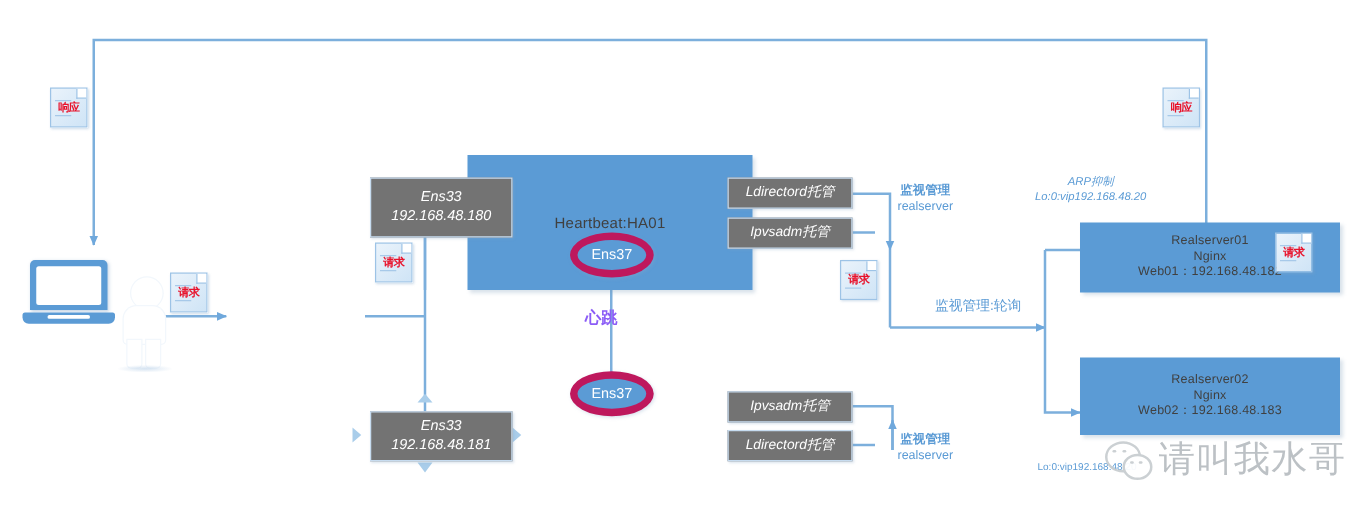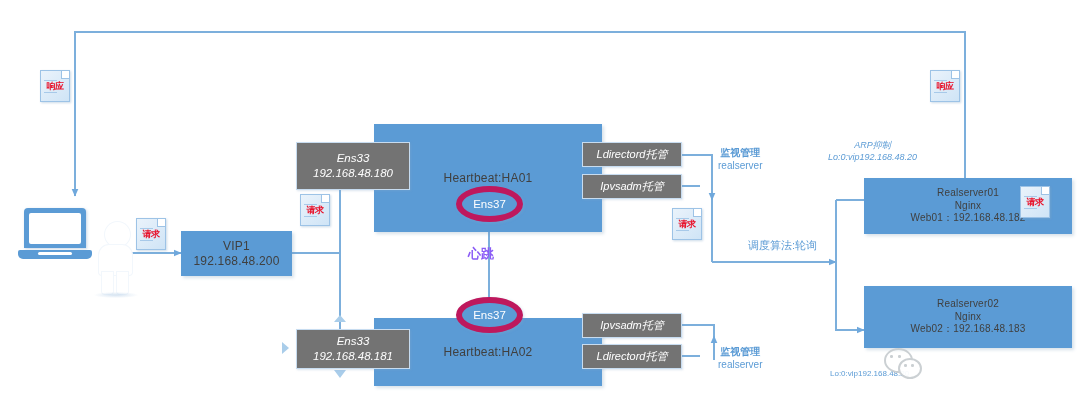--- a/index.html
+++ b/index.html
@@ -272,24 +272,20 @@
 
   <div class="doc" style="left:136px;top:218px;width:24px;height:32px;">
     <div class="fold"></div>
     <div class="rule" style="top:9px;width:13px;"></div>
     <div class="rule" style="top:21px;width:13px;"></div>
     <div class="dtxt" style="font-size:9px;">
       <span>请求</span>
     </div>
   </div>
 
-  <div class="node" style="left:181px;top:231px;width:111px;height:45px;font-size:12px;">
-    <span class="ln">VIP1</span>
-    <span class="ln">192.168.48.200</span>
-  </div>
 
   <div class="node" style="left:374px;top:124px;width:228px;height:108px;font-size:12px;">
     <span class="ln">Heartbeat:HA01</span>
   </div>
 
   <div class="outline" style="left:296px;top:142px;width:114px;height:48px;font-size:11.5px;">
     <span class="ln">Ens33</span>
     <span class="ln">192.168.48.180</span>
   </div>
 
@@ -322,23 +318,20 @@
     <div class="fold"></div>
     <div class="rule" style="top:9px;width:13px;"></div>
     <div class="rule" style="top:21px;width:13px;"></div>
     <div class="dtxt" style="font-size:9px;">
       <span>请求</span>
     </div>
   </div>
 
   <div class="heartbeat-lbl" style="left:468px;top:245px;font-size:13px;">心跳</div>
 
-  <div class="node" style="left:374px;top:318px;width:228px;height:68px;font-size:12px;">
-    <span class="ln">Heartbeat:HA02</span>
-  </div>
 
   <div class="outline" style="left:296px;top:329px;width:114px;height:40px;font-size:11.5px;">
     <span class="ln">Ens33</span>
     <span class="ln">192.168.48.181</span>
   </div>
 
   <div class="ellipse" style="left:456px;top:297px;width:67px;height:36px;font-size:11.5px;">
     <span>Ens37</span>
   </div>
 
@@ -347,21 +340,21 @@
   </div>
   <div class="outline" style="left:582px;top:344px;width:100px;height:25px;font-size:11px;">
     <span class="ln">Ldirectord托管</span>
   </div>
 
   <div class="lbl" style="left:718px;top:345px;font-size:10px;">
     <span>监视管理</span>
     <span class="sub">realserver</span>
   </div>
 
-  <div class="lbl plain" style="left:748px;top:238px;font-size:11px;">调度算法:轮询</div>
+  <div class="lbl plain" style="left:748px;top:238px;font-size:11px;">监视管理:轮询</div>
 
   <div class="lbl plain" style="left:828px;top:140px;font-size:9px;color:#5B9BD5;font-style:italic;">
     <span>ARP抑制</span>
     <span class="sub">Lo:0:vip192.168.48.20</span>
   </div>
 
   <div class="node" style="left:864px;top:178px;width:208px;height:56px;font-size:10px;">
     <span class="ln">Realserver01</span>
     <span class="ln">Nginx</span>
     <span class="ln">Web01：192.168.48.182</span>
@@ -386,15 +379,16 @@
 
   <div class="watermark" style="left:884px;top:348px;">
     <div class="wechat">
       <div class="b1"></div>
       <div class="b2"></div>
       <i style="left:6px;top:7px;"></i>
       <i style="left:14px;top:7px;"></i>
       <i style="left:20px;top:16px;"></i>
       <i style="left:27px;top:16px;"></i>
     </div>
+    <div class="wtxt">请叫我水哥</div>
   </div>
 
 </div>
 
 </body></html>

